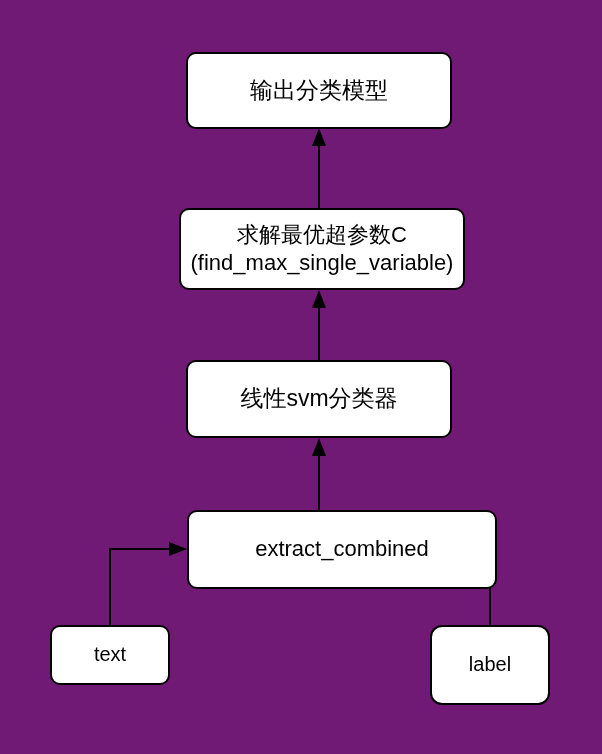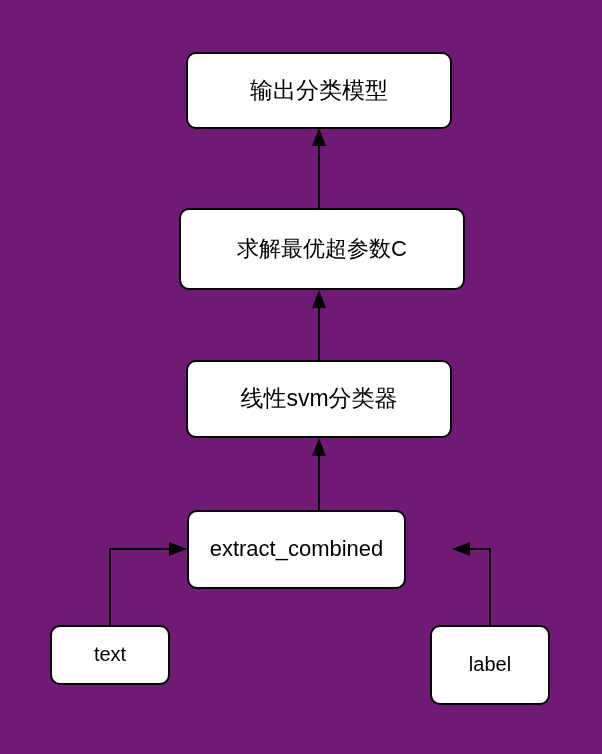--- a/index.html
+++ b/index.html
@@ -34,24 +34,24 @@
     display: block;
     width: 100%;
     white-space: nowrap;
     line-height: 1.28;
   }
   
   #node-output-model   { left: 186px; top: 52px;  width: 266px; height: 77px;  font-size: 23px; }
   #node-solve-c        { left: 179px; top: 208px; width: 286px; height: 82px;  font-size: 22px; }
   #node-solve-c .label { white-space: normal; }
   #node-linear-svm     { left: 186px; top: 360px; width: 266px; height: 78px;  font-size: 23px; }
-  #node-extract        { left: 187px; top: 510px; width: 219px; height: 79px;  font-size: 22px; }
+  #node-extract        { left: 187px; top: 510px; width: 310px; height: 79px;  font-size: 22px; }
   #node-extract .label { white-space: normal; }
   #node-text           { left: 50px;  top: 625px; width: 120px; height: 60px;  font-size: 20px; }
-  #node-label          { left: 430px; top: 625px; width: 120px; height: 80px;  font-size: 20px; }
+  #node-label          { left: 430px; top: 625px; width: 120px; height: 80px;  font-size: 20px; border-radius: 12px; }
 
   
   #connectors {
     position: absolute;
     left: 0;
     top: 0;
     width: 602px;
     height: 754px;
     z-index: 1;
   }
@@ -97,21 +97,21 @@
       <path d="M 490,625 L 490,549 L 464,549"></path>
       <polygon points="452,549 470,542 470,556"></polygon>
     </g>
   </svg>
 
   <div class="node" id="node-output-model">
     <span class="label">输出分类模型</span>
   </div>
 
   <div class="node" id="node-solve-c">
-    <span class="label"><span>求解最优超参数C</span><br></span>
+    <span class="label"><span>求解最优超参数C</span><br><span>(find_max_single_variable)</span></span>
   </div>
 
   <div class="node" id="node-linear-svm">
     <span class="label">线性svm分类器</span>
   </div>
 
   <div class="node" id="node-extract">
     <span class="label"><span>extract_combined</span><br></span>
   </div>
 

